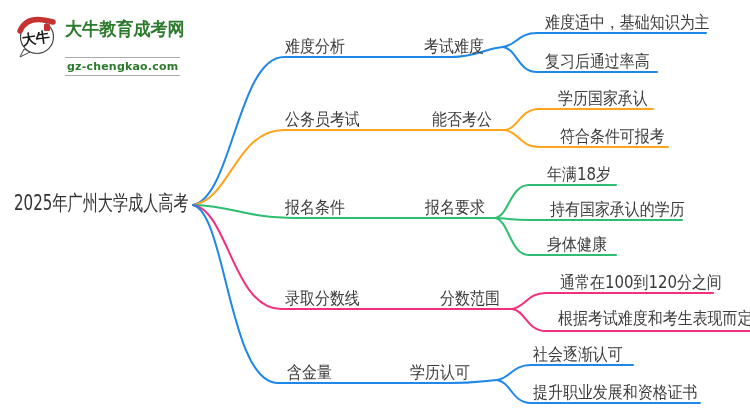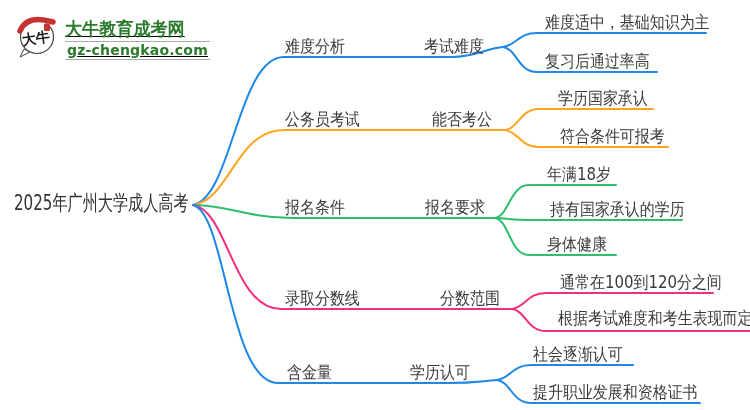--- a/index.html
+++ b/index.html
@@ -6,26 +6,26 @@
   .stage{position:relative;width:750px;height:410px;background:#fff;overflow:hidden;
          font-family:"DejaVu Sans","Liberation Sans",sans-serif;}
   svg.wires{position:absolute;left:0;top:0;}
   .t{position:absolute;white-space:nowrap;color:#3b3b3b;font-size:17px;line-height:20px;
      transform:scaleX(0.88);transform-origin:0 0;}
   .root-label{position:absolute;left:14px;top:191px;white-space:nowrap;color:#333;
      font-size:21px;line-height:24px;transform:scaleX(0.72);transform-origin:0 0;}
   
   .logo{position:absolute;left:13px;top:11px;display:flex;align-items:flex-start;}
   .logo-icon{display:block;}
-  .logo-text{margin-left:4px;margin-top:7px;text-decoration:underline;}
+  .logo-text{margin-left:4px;margin-top:7px;}
   .logo-title{font-weight:bold;font-size:18px;line-height:21px;color:#2c7a2c;
      transform:scaleX(0.95);transform-origin:0 0;white-space:nowrap;}
-  .logo-domain{font-weight:bold;font-size:14px;line-height:15px;color:#2c7a2c;
+  .logo-domain{font-weight:bold;font-size:11px;line-height:15px;color:#2c7a2c;
      border-top:1.5px solid #aaa;border-bottom:1.5px solid #aaa;
-     padding:1px 2px;margin-top:2px;width:fit-content;letter-spacing:0.2px;white-space:nowrap;}
+     padding:1px 2px;margin-top:18px;width:fit-content;letter-spacing:0.2px;white-space:nowrap;}
 </style>
 </head>
 <body>
 
 <div class="stage">
 
   <svg class="wires" width="750" height="410" viewBox="0 0 750 410">
     <g fill="none" stroke-width="2" stroke-linecap="round">
 
       <path d="M193,205 C232,198 238,57 284,57 L452,57 C476,57 487,48 503,47" stroke="#1e87e8"></path>

